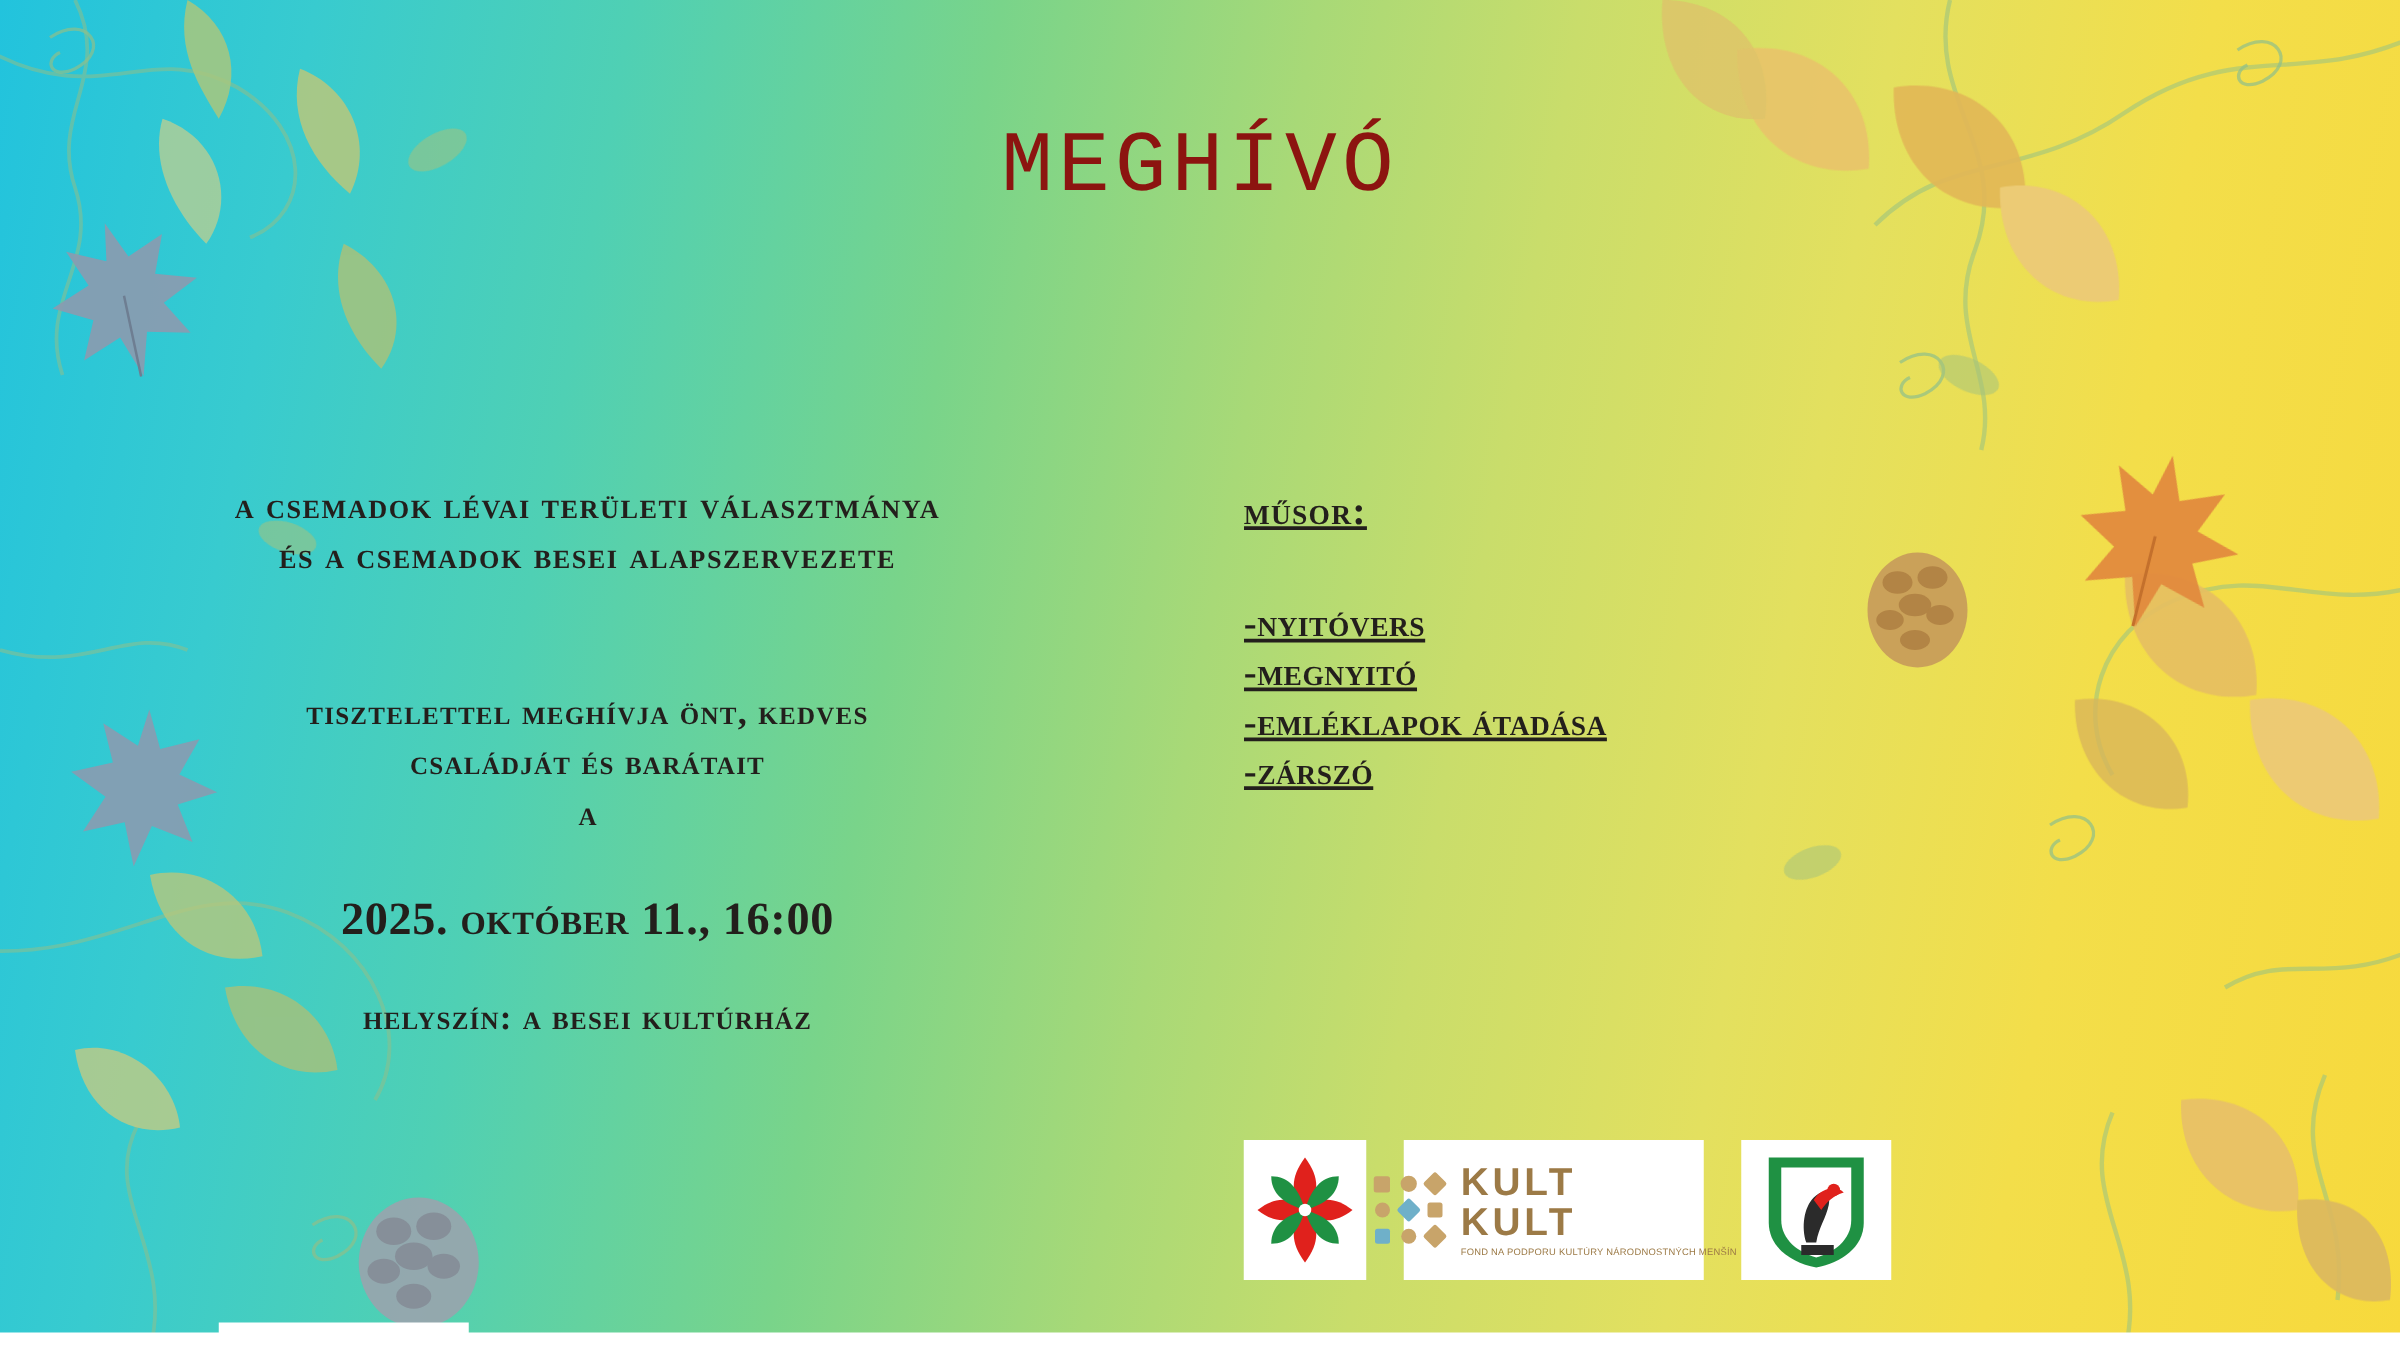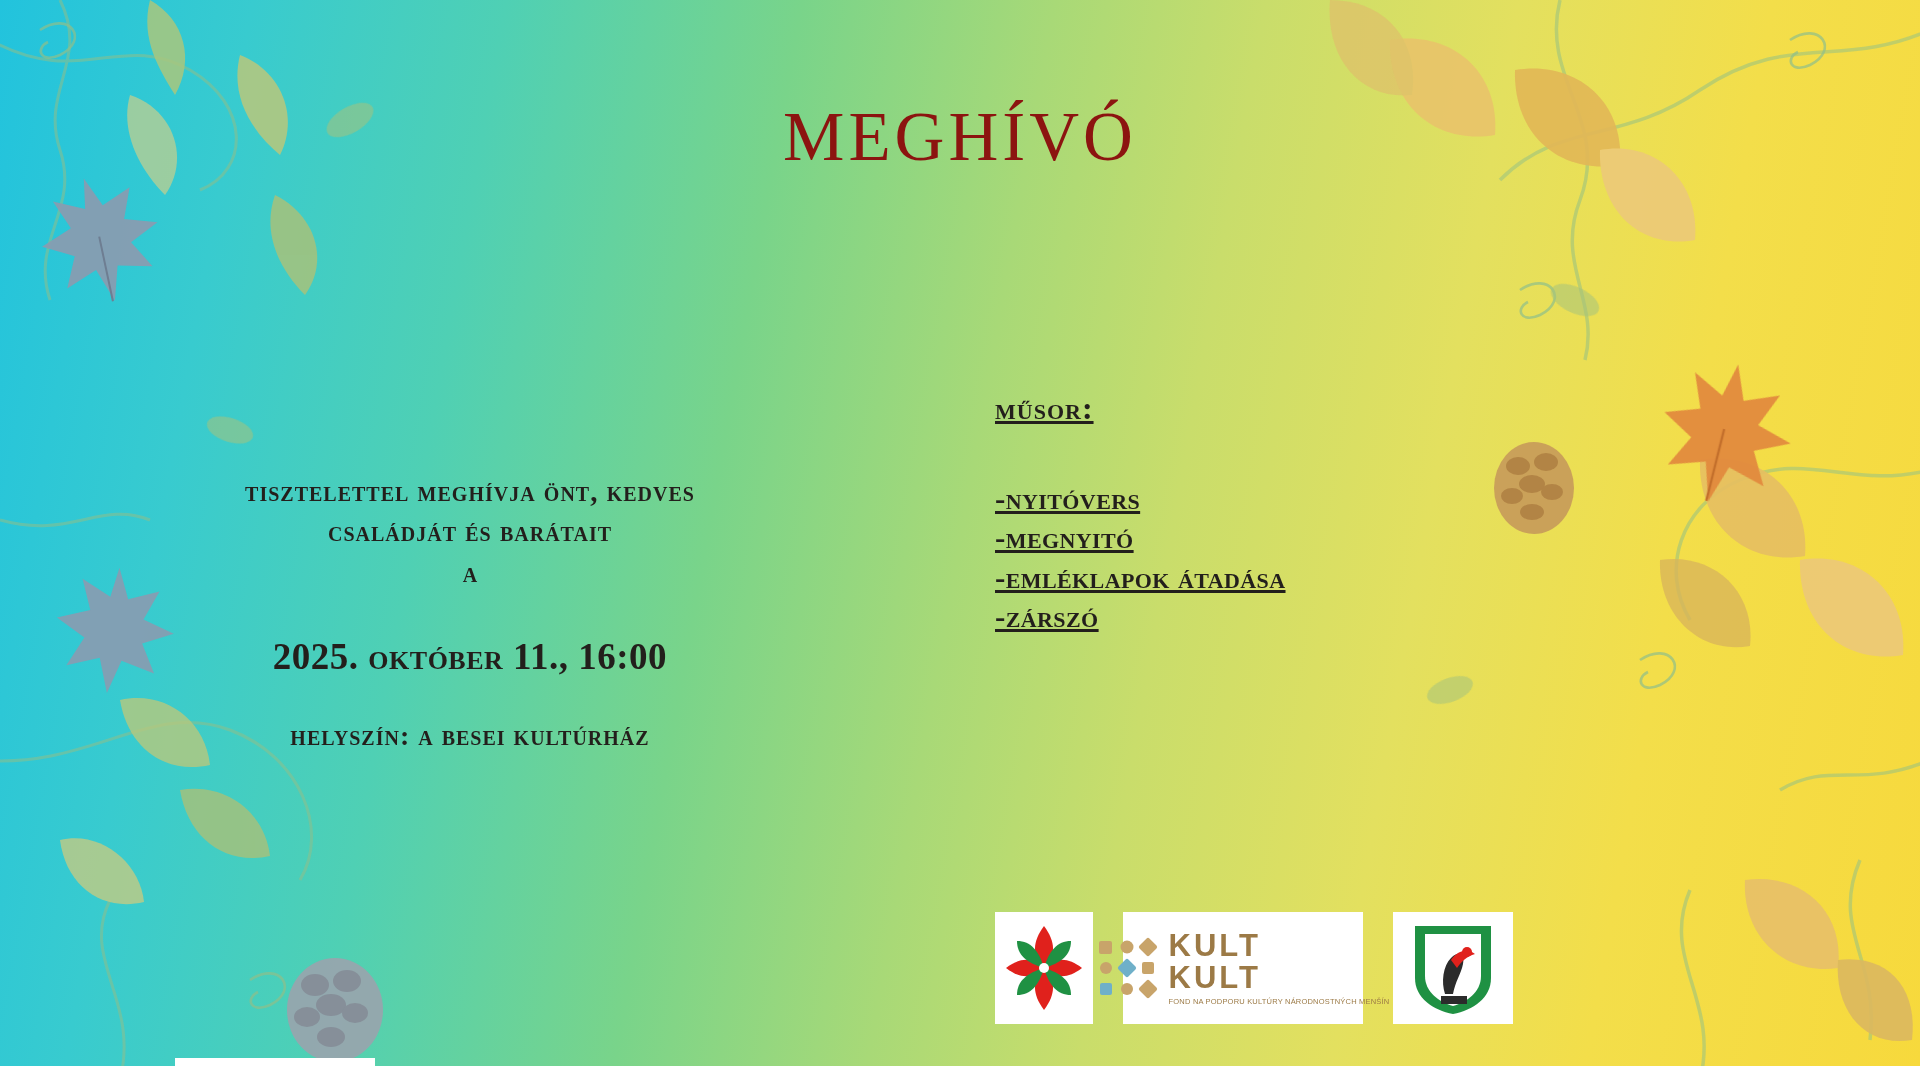--- a/index.html
+++ b/index.html
@@ -34,21 +34,21 @@
     pointer-events: none;
   }
 
   
   #title {
     position: absolute;
     top: 78px;
     left: 0;
     width: 1920px;
     text-align: center;
-    font-family: Liberation Serif, serif;
+    font-family: Liberation Mono, monospace;
     font-size: 98px;
     letter-spacing: 4px;
     color: #8c1410;
     font-variant: small-caps;
     text-transform: lowercase;
     line-height: 1;
     z-index: 5;
   }
 
   #left-col {
@@ -293,20 +293,22 @@
       <ellipse cx="350" cy="120" rx="26" ry="13" transform="rotate(-30 350 120)"></ellipse>
       <ellipse cx="1575" cy="300" rx="26" ry="13" transform="rotate(25 1575 300)"></ellipse>
       <ellipse cx="1450" cy="690" rx="24" ry="12" transform="rotate(-20 1450 690)"></ellipse>
       <ellipse cx="230" cy="430" rx="24" ry="12" transform="rotate(18 230 430)"></ellipse>
     </g>
   </svg>
 
   <div id="title">Meghívó</div>
 
   <div id="left-col">
+    <div class="l-block" style="white-space:pre-line;">A Csemadok Lévai Területi Választmánya
+és a Csemadok Besei Alapszervezete</div>
     <div class="l-gap-1"></div>
     <div class="l-invite" style="white-space:pre-line;">Tisztelettel meghívja Önt, kedves
 családját és barátait</div>
     <div class="l-a">a</div>
     <div class="l-gap-2"></div>
     <div class="l-date">2025. október 11., 16:00</div>
     <div class="l-gap-3"></div>
     <div class="l-place">Helyszín: A Besei Kultúrház</div>
   </div>
 

